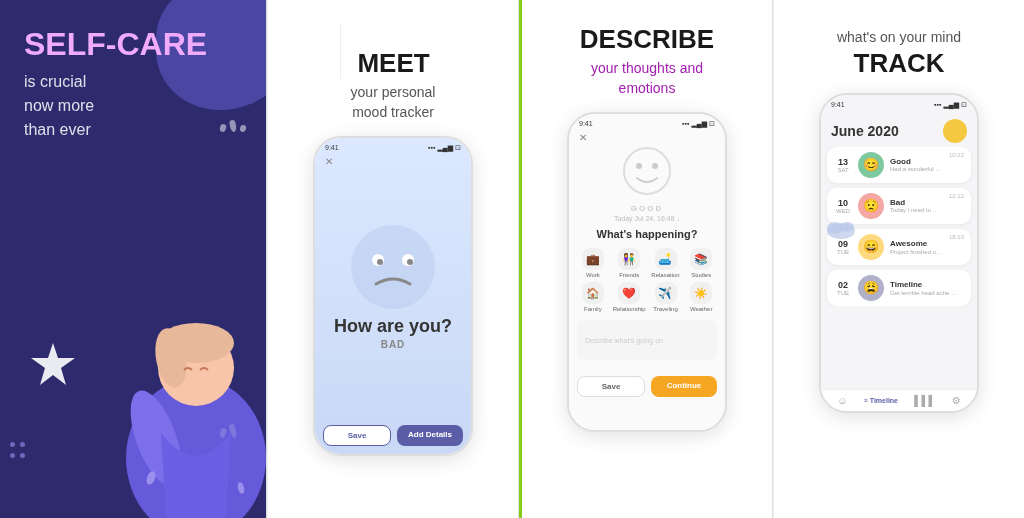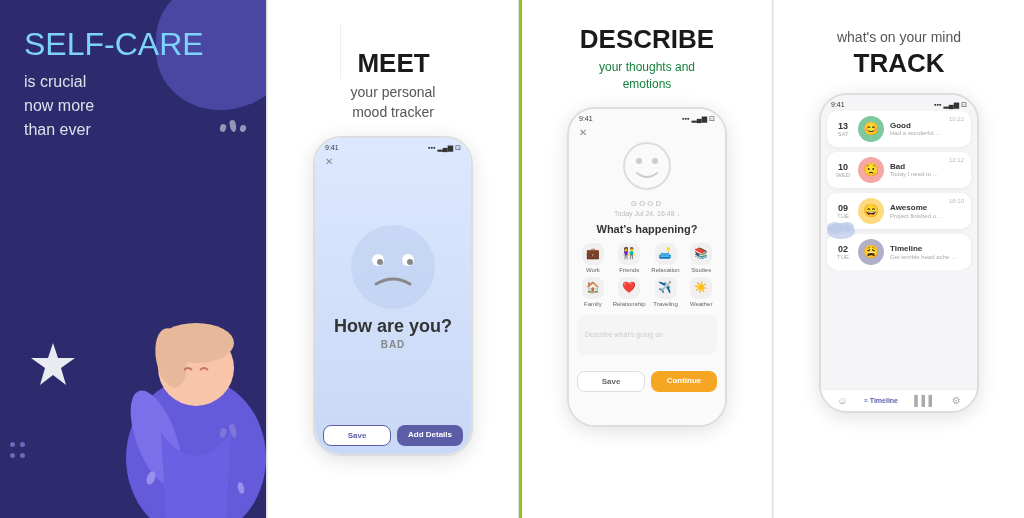--- a/index.html
+++ b/index.html
@@ -386,22 +386,22 @@
       font-weight: 600;
       color: #5b5ea6;
       display: flex;
       align-items: center;
       gap: 2px;
     }
 
     
     .self-care-title {
       font-size: 32px;
-      font-weight: 400;
-      color: #7dd3fc;
+      font-weight: 700;
+      color: #f0abfc;
       text-transform: uppercase;
       line-height: 1;
       z-index: 3;
       position: relative;
     }
     .self-care-text {
       font-size: 16px;
       color: rgba(255,255,255,0.85);
       margin-top: 10px;
       line-height: 1.5;
@@ -572,21 +572,21 @@
       <div class="phone-buttons">
         <div class="phone-btn btn-save">Save</div>
         <div class="phone-btn btn-details">Add Details</div>
       </div>
     </div>
   </div>
 </div>
 
 <div class="panel panel-3 panel-border">
   <div style="font-size:26px;font-weight:900;text-transform:uppercase;color:#1a1a1a;">DESCRIBE</div>
-  <div style="font-size:12px;color:#15803d;text-align:center;margin-top:4px;line-height:1.4;">
+  <div style="font-size:14px;color:#a21caf;text-align:center;margin-top:4px;line-height:1.4;">
     <span>your thoughts and</span><br>
     <span>emotions</span>
   </div>
 
   <div class="phone-mockup">
     <div class="phone-notch"></div>
     <div class="phone-screen describe-screen" style="background:#fafafa;">
       <div class="phone-status-bar">
         <span>9:41</span>
         <span>▪▪▪ ▂▄▆ ⊡</span>
@@ -657,20 +657,24 @@
   <div style="font-size:26px;font-weight:900;text-transform:uppercase;color:#1a1a1a;">TRACK</div>
 
   <div class="phone-mockup">
     <div class="phone-notch"></div>
     <div class="phone-screen track-screen" style="background:#f5f5f8;">
       <div class="phone-status-bar">
         <span>9:41</span>
         <span>▪▪▪ ▂▄▆ ⊡</span>
       </div>
 
+      <div class="track-header">
+        <div class="track-month">June 2020</div>
+        <div class="track-sun"></div>
+      </div>
 
       <div style="position:absolute;left:4px;top:120px;z-index:2;">
         <svg width="32" height="24" viewBox="0 0 32 24">
           <ellipse cx="16" cy="16" rx="14" ry="8" fill="#b8c8e8" opacity="0.7"></ellipse>
           <ellipse cx="10" cy="13" rx="8" ry="6" fill="#b8c8e8" opacity="0.7"></ellipse>
           <ellipse cx="22" cy="12" rx="7" ry="5" fill="#b8c8e8" opacity="0.7"></ellipse>
         </svg>
       </div>
 
       <div class="track-entries">

